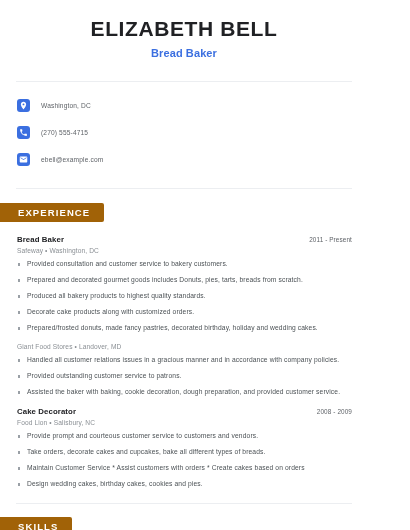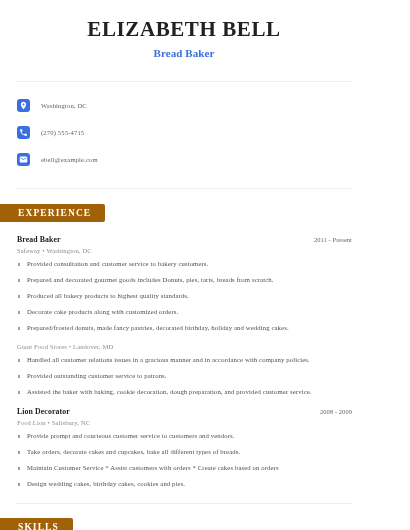--- a/index.html
+++ b/index.html
@@ -12,21 +12,20 @@
     background: #ffffff;
     font-family: "Liberation Sans", sans-serif;
     color: #3c4043;
     overflow: hidden;
   }
   .page {
     position: relative;
     width: 368px;
     height: 530px;
     box-sizing: border-box;
-    font-family: Liberation Serif, serif;
   }
 
   
   .header {
     padding-top: 17px;
     text-align: center;
   }
   .full-name {
     font-size: 21px;
     font-weight: bold;
@@ -218,21 +217,21 @@
       <div class="job-meta">Giant Food Stores  •  Landover, MD</div>
       <ul class="bullets">
         <li>Handled all customer relations issues in a gracious manner and in accordance with company policies.</li>
         <li>Provided outstanding customer service to patrons.</li>
         <li>Assisted the baker with baking, cookie decoration, dough preparation, and provided customer service.</li>
       </ul>
     </div>
 
     <div class="job">
       <div class="job-head">
-        <span class="job-role">Lion Decorator</span>
+        <span class="job-role">Cake Decorator</span>
         <span class="job-dates">2008 - 2009</span>
       </div>
       <div class="job-meta">Food Lion  •  Salisbury, NC</div>
       <ul class="bullets">
         <li>Provide prompt and courteous customer service to customers and vendors.</li>
         <li>Take orders, decorate cakes and cupcakes, bake all different types of breads.</li>
         <li>Maintain Customer Service * Assist customers with orders * Create cakes based on orders</li>
         <li>Design wedding cakes, birthday cakes, cookies and pies.</li>
       </ul>
     </div>

